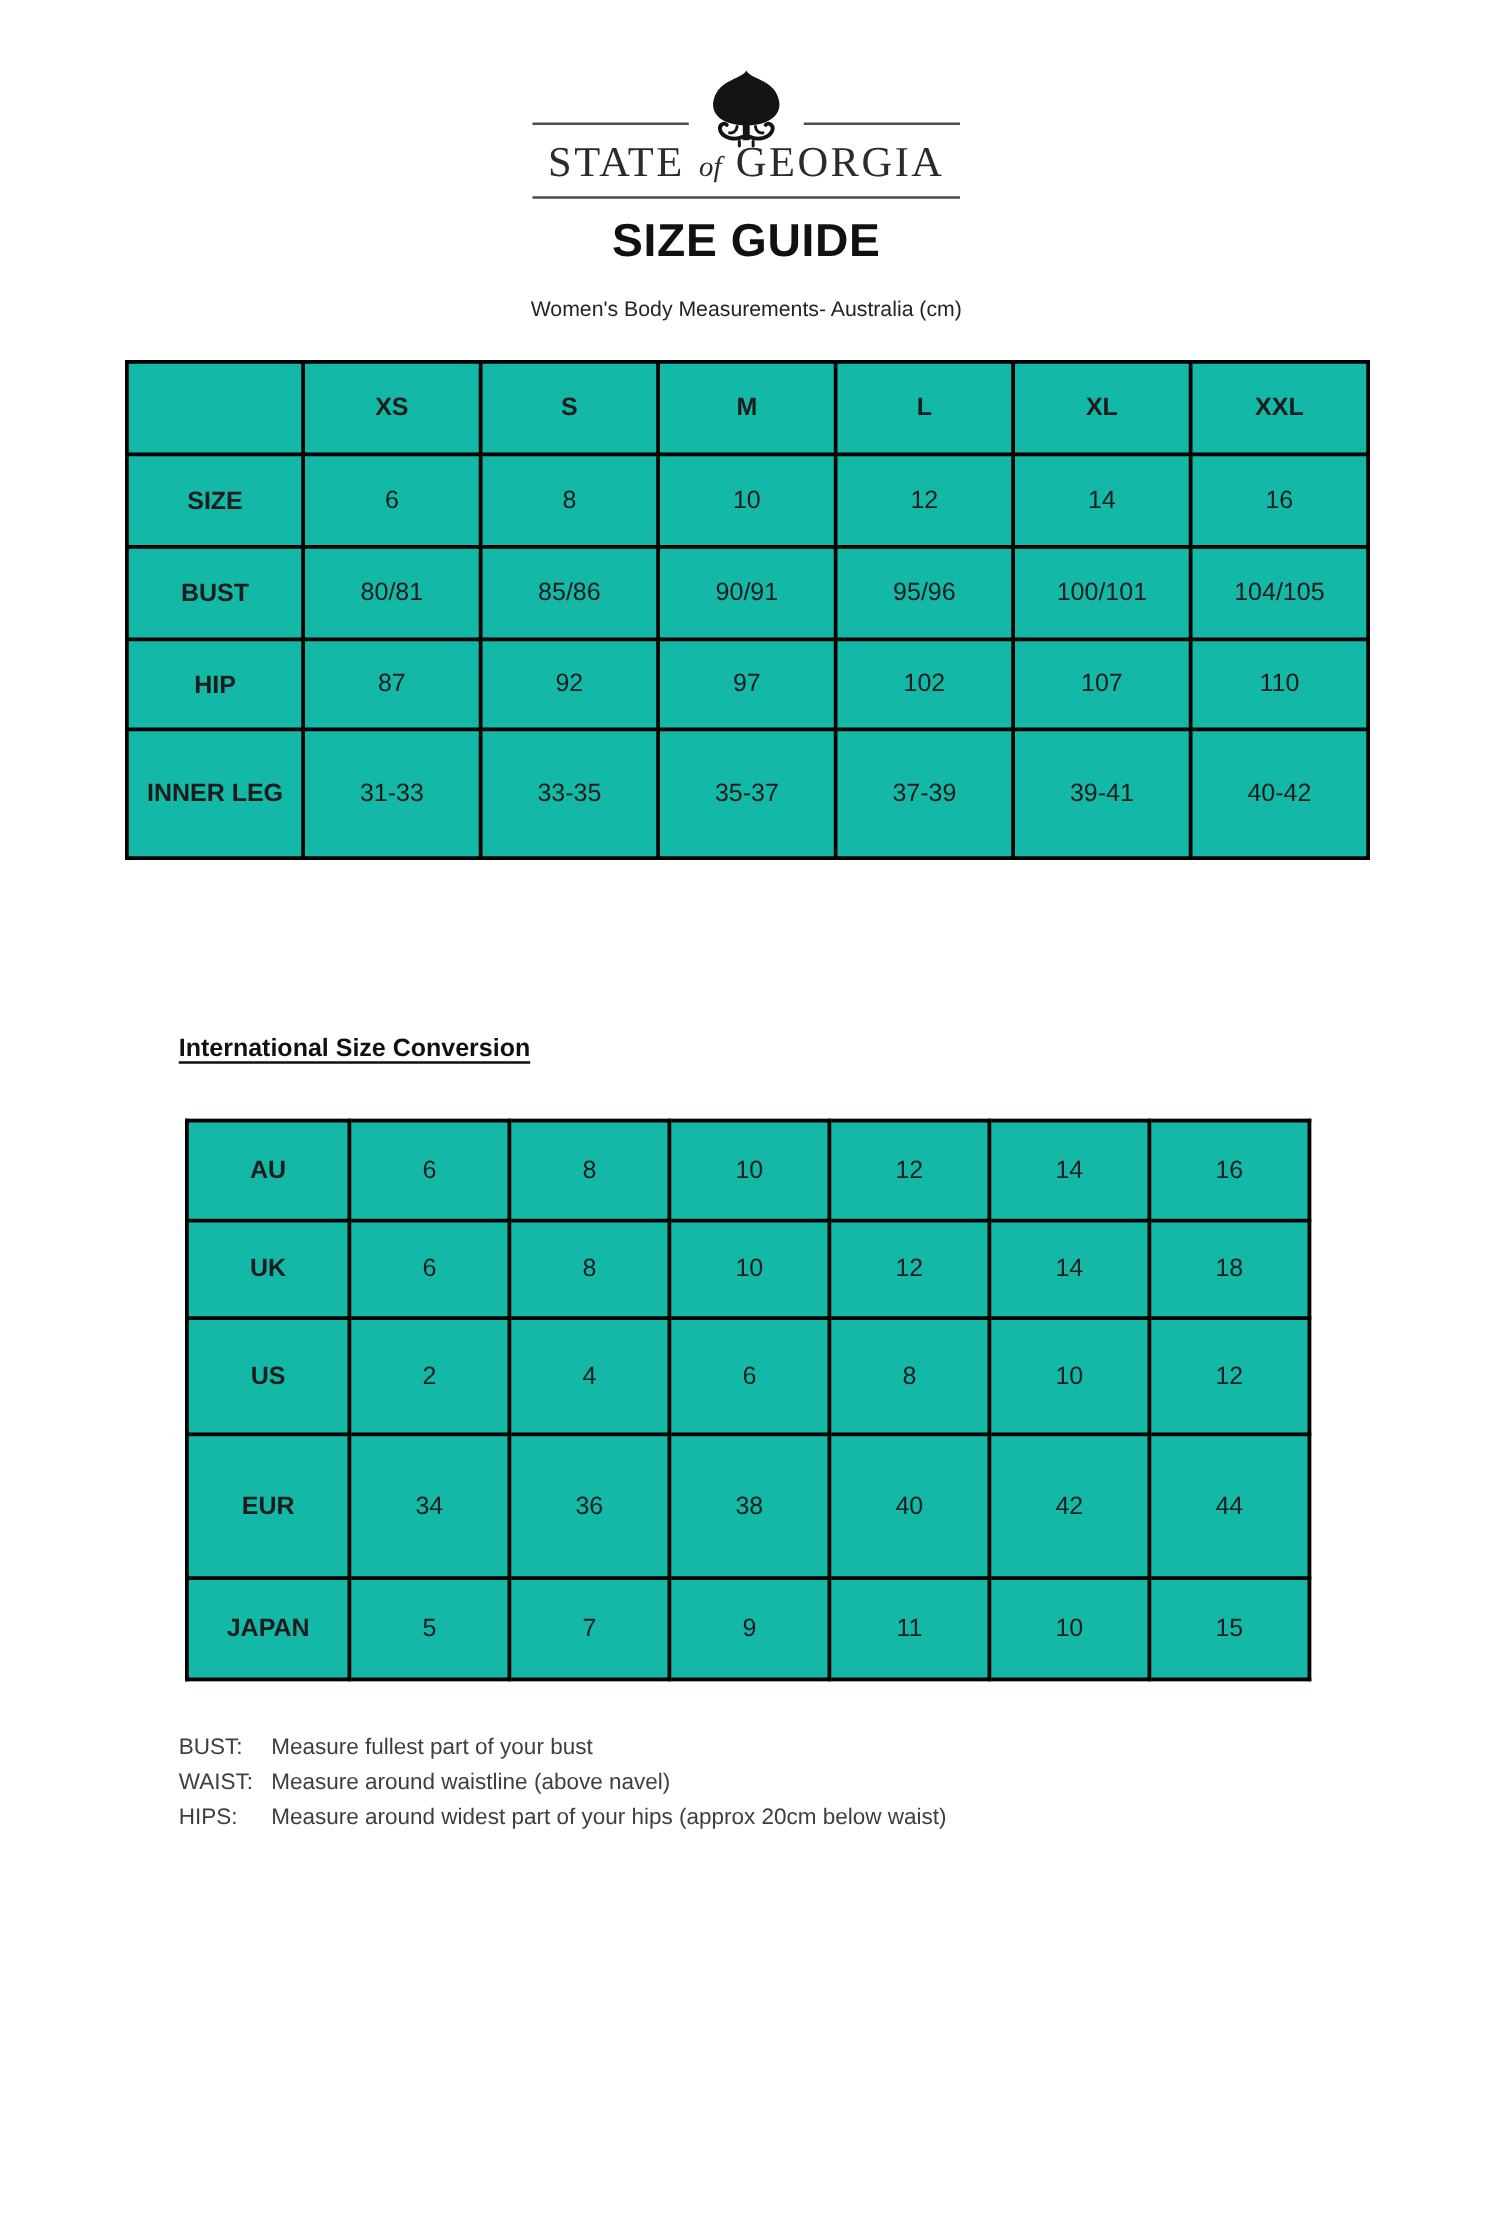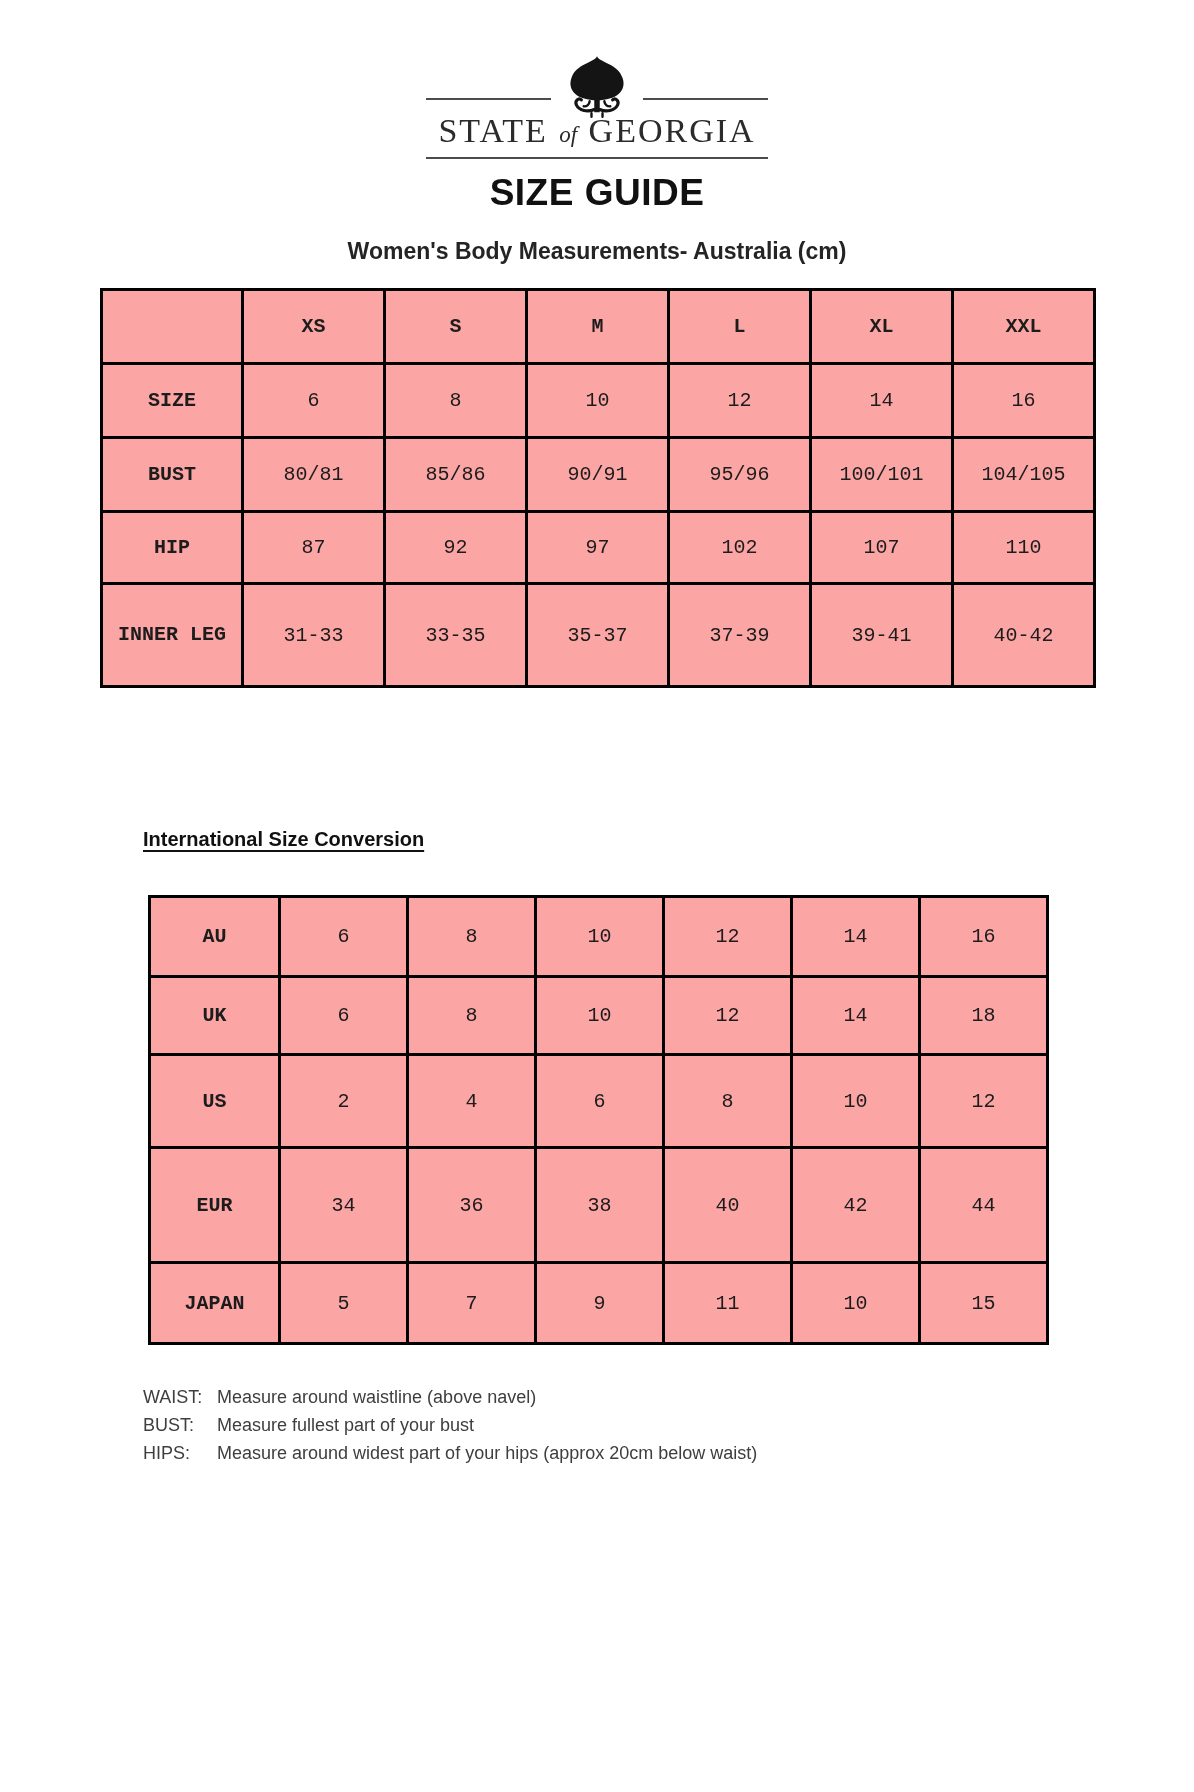--- a/index.html
+++ b/index.html
@@ -18,23 +18,23 @@
   .rule{flex:1;border-bottom:2px solid #4c4c4c;margin-bottom:16px;}
   .tree{width:92px;display:flex;justify-content:center;position:relative;top:15px;}
   .logo-text{
     margin-top:-4px;text-align:center;
     font-family:"Liberation Serif","DejaVu Serif",serif;
     font-size:34px;color:#2b2b2b;letter-spacing:2px;white-space:nowrap;
   }
   .logo-text .of{font-style:italic;font-size:23px;letter-spacing:0;margin:0 1px;}
   .logo-bottom-rule{border-bottom:2px solid #4c4c4c;margin-top:7px;}
   .page-title{margin:13px 0 24px;font-size:37px;font-weight:700;letter-spacing:.5px;color:#111;}
-  .subtitle{margin:16px;font-size:23px;color:#242424;font-weight:bold;}
-  
-  table{border-collapse:collapse;table-layout:fixed;position:absolute;background:#fca5a5;font-family:Liberation Mono, monospace;}
+  .subtitle{margin:16px;font-size:17px;color:#242424;}
+  
+  table{border-collapse:collapse;table-layout:fixed;position:absolute;background:#14b8a6;}
   th,td{
     border:3px solid #000;text-align:center;vertical-align:middle;
     font-size:20px;color:#1c1c1c;padding:0 4px;overflow:hidden;
   }
   th{font-weight:700;}
   td{font-weight:400;}
   .m-table{left:100px;top:288px;width:993px;}
   .m-table tr.hrow{height:74px;}
   .m-table tr.r1{height:74px;}
   .m-table tr.r2{height:74px;}
@@ -209,26 +209,26 @@
         <td>9</td>
         <td>11</td>
         <td>10</td>
         <td>15</td>
       </tr>
     </tbody>
   </table>
 
   <div class="notes">
     <div class="note">
+      <span class="note-label">BUST:</span>
+      <span class="note-text">Measure fullest part of your bust</span>
+    </div>
+    <div class="note">
       <span class="note-label">WAIST:</span>
       <span class="note-text">Measure around waistline (above navel)</span>
-    </div>
-    <div class="note">
-      <span class="note-label">BUST:</span>
-      <span class="note-text">Measure fullest part of your bust</span>
     </div>
     <div class="note">
       <span class="note-label">HIPS:</span>
       <span class="note-text">Measure around widest part of your hips (approx 20cm below waist)</span>
     </div>
   </div>
 
 </div>
 
 </body></html>

